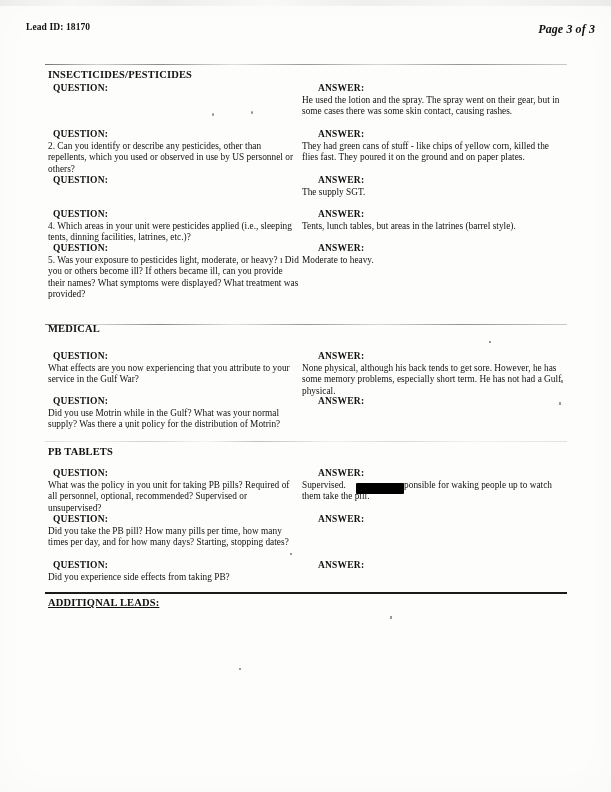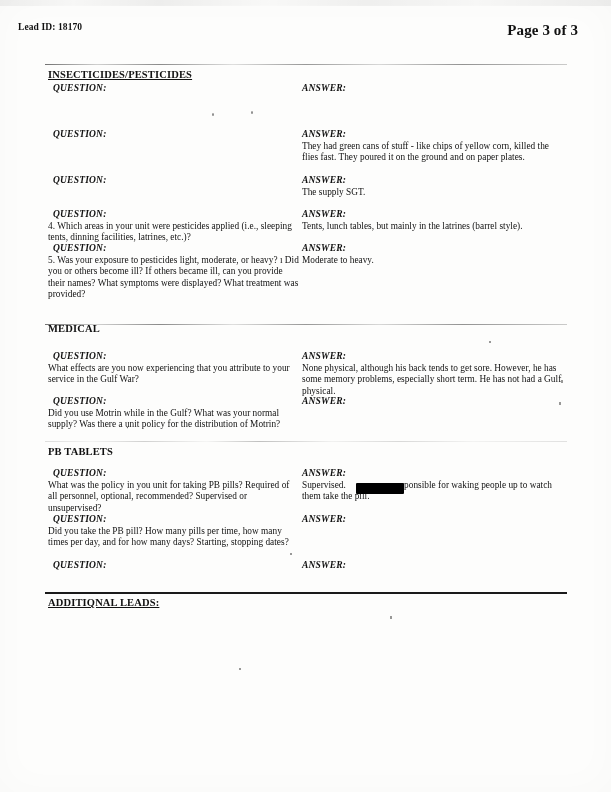--- a/index.html
+++ b/index.html
@@ -39,33 +39,34 @@
 
   
   .header {
     position: absolute;
     left: 0; top: 22px;
     width: 611px;
     height: 16px;
   }
   .lead-id {
     position: absolute;
-    left: 18px; top: 0;
+    left: 26px; top: 0;
     font-size: 9.5px;
     font-weight: bold;
     letter-spacing: 0.1px;
     white-space: nowrap;
   }
   .page-num {
     position: absolute;
-    right: 33px; top: 0;
-    font-size: 15px;
+    right: 16px; top: 0;
+    font-size: 12px;
     font-weight: bold;
     letter-spacing: 0.1px;
     white-space: nowrap;
+    font-style: italic;
   }
 
   
   .rule {
     position: absolute;
     left: 45px;
     width: 522px;
     height: 1px;
     background: #2b2b2b;
   }
@@ -113,24 +114,23 @@
   .col-a {
     left: 302px;
     width: 265px;
   }
   .qa-label {
     font-size: 9.5px;
     font-weight: bold;
     letter-spacing: 0.2px;
     line-height: 11.5px;
     margin-left: 5px;
-    font-style: italic;
   }
   .qa-label.no-indent {
-    margin-left: 0;
+    margin-left: 16px;
   }
   .qa-text {
     font-size: 9.3px;
     line-height: 11.6px;
     letter-spacing: 0.02px;
     text-align: left;
   }
   .qa-text.ans {
     font-size: 9.3px;
     line-height: 11.6px;
@@ -167,52 +167,54 @@
 <div class="page">
 
   <div class="scan-edge-top"></div>
 
   <div class="header">
     <div class="lead-id">Lead ID: 18170</div>
     <div class="page-num">Page 3 of  3</div>
   </div>
 
   <div class="rule faint" style="top:64px;"></div>
-  <div class="section-heading" style="top:69px; text-decoration: underline;">INSECTICIDES/PESTICIDES</div>
+  <div class="section-heading" style="top:69px; ">INSECTICIDES/PESTICIDES</div>
 
   <div class="qa-block col-q" style="top:83px;">
     <div class="qa-label">QUESTION:</div>
   </div>
   <div class="qa-block col-a" style="top:83px;">
     <div class="qa-label no-indent">ANSWER:</div>
+    <div class="qa-text ans">He used the lotion and the spray.  The spray went on their gear, but in some cases there was some skin contact, causing rashes.</div>
   </div>
 
   <div class="qa-block col-q" style="top:129px;">
     <div class="qa-label">QUESTION:</div>
+    <div class="qa-text">2.  Can you identify or describe any pesticides, other than repellents, which you used or observed in use by US personnel or others?</div>
   </div>
   <div class="qa-block col-a" style="top:129px;">
     <div class="qa-label no-indent">ANSWER:</div>
     <div class="qa-text ans">They had green cans of stuff - like chips of yellow corn, killed the flies fast.  They poured it on the ground and on paper plates.</div>
   </div>
 
   <div class="qa-block col-q" style="top:175px; width:262px;">
     <div class="qa-label">QUESTION:</div>
   </div>
   <div class="qa-block col-a" style="top:175px;">
     <div class="qa-label no-indent">ANSWER:</div>
     <div class="qa-text ans">The supply SGT.</div>
   </div>
 
   <div class="qa-block col-q" style="top:209px;">
     <div class="qa-label">QUESTION:</div>
     <div class="qa-text">4.  Which areas in your unit were pesticides applied (i.e., sleeping tents, dinning facilities, latrines, etc.)?</div>
   </div>
   <div class="qa-block col-a" style="top:209px;">
     <div class="qa-label no-indent">ANSWER:</div>
-    <div class="qa-text ans">Tents, lunch tables, but mainly in the latrines (barrel style).</div>
+    <div class="qa-text ans">Tents, lunch tables, but areas in the latrines (barrel style).</div>
   </div>
 
   <div class="qa-block col-q" style="top:243px;">
     <div class="qa-label">QUESTION:</div>
     <div class="qa-text">5.  Was your exposure to pesticides light, moderate, or heavy? ı Did you or others become ill?  If others became ill, can you provide their names?  What symptoms were displayed? What treatment was provided?</div>
   </div>
   <div class="qa-block col-a" style="top:243px;">
     <div class="qa-label no-indent">ANSWER:</div>
     <div class="qa-text ans">Moderate to heavy.</div>
   </div>
@@ -255,20 +257,21 @@
   <div class="qa-block col-q" style="top:514px;">
     <div class="qa-label">QUESTION:</div>
     <div class="qa-text">Did you take the PB pill?  How many pills per time, how many times per day, and for how many days?  Starting, stopping dates?</div>
   </div>
   <div class="qa-block col-a" style="top:514px;">
     <div class="qa-label no-indent">ANSWER:</div>
   </div>
 
   <div class="qa-block col-q" style="top:560px;">
     <div class="qa-label">QUESTION:</div>
+    <div class="qa-text">Did you experience side effects from taking PB?</div>
   </div>
   <div class="qa-block col-a" style="top:560px;">
     <div class="qa-label no-indent">ANSWER:</div>
     <div class="qa-text ans"></div>
   </div>
 
   <div class="rule heavy" style="top:592px;"></div>
   <div class="section-heading" style="top:597px;text-decoration:underline;">ADDITIQNAL LEADS:</div>
 
   <div class="blank-area"></div>

